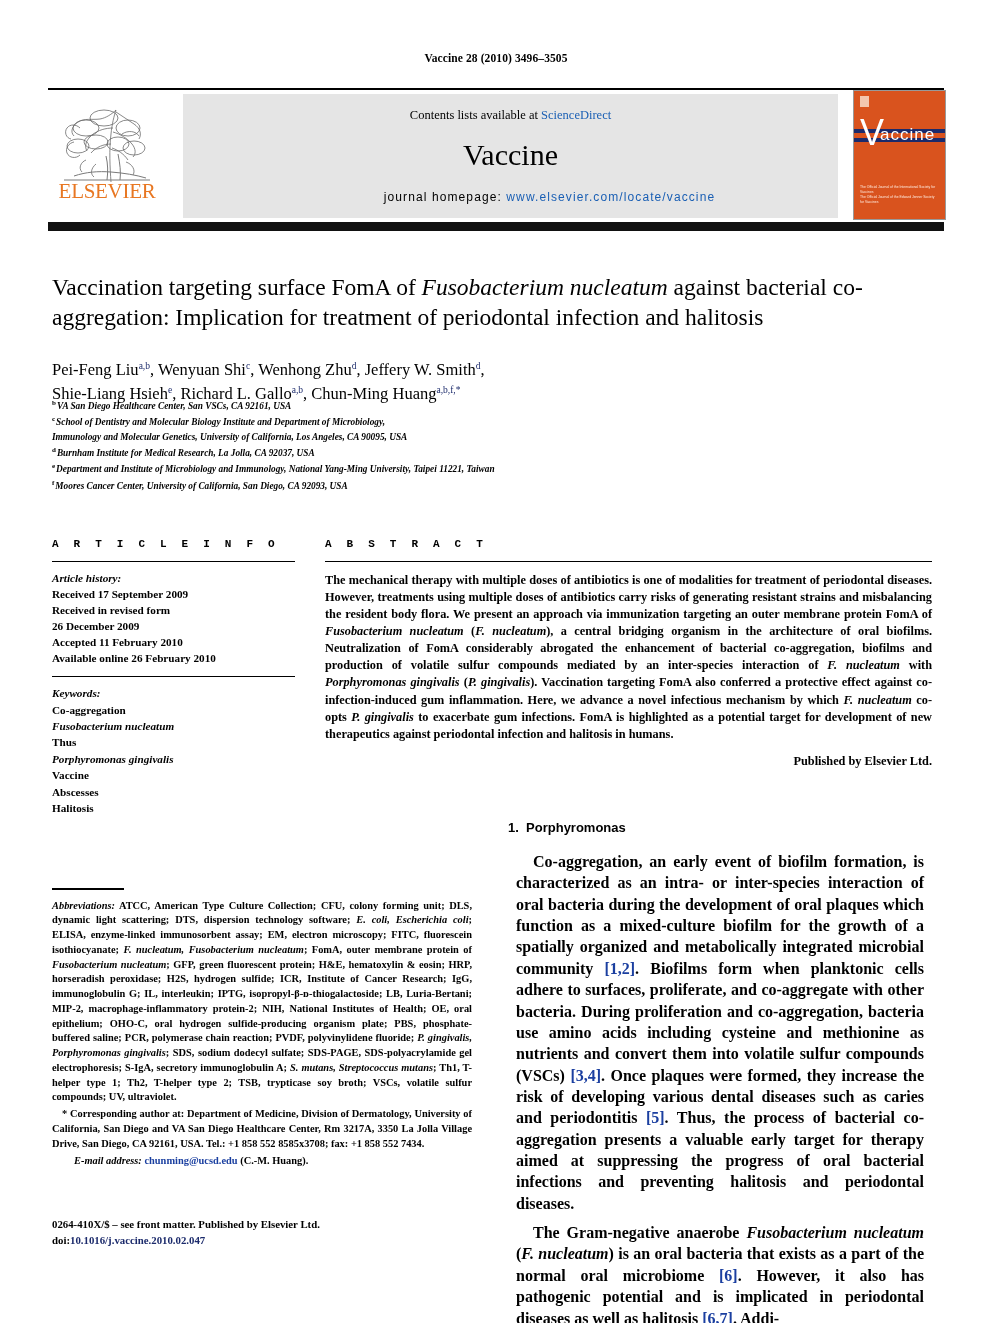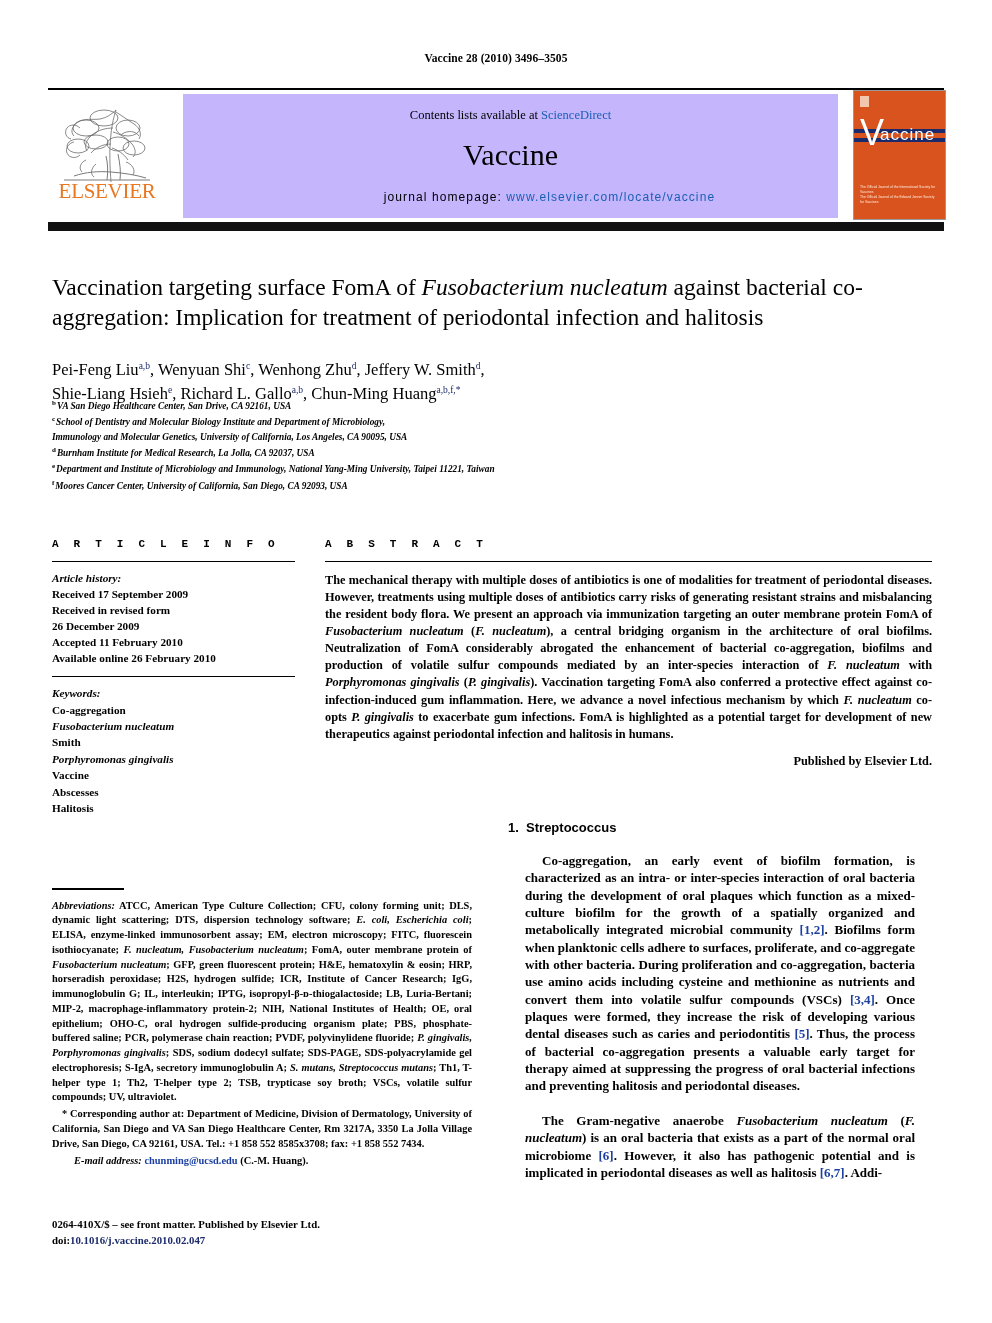--- a/index.html
+++ b/index.html
@@ -71,21 +71,21 @@
     letter-spacing: -0.3px;
     color: #E87722;
     font-weight: normal;
   }
   .center-band {
     position: absolute;
     top: 6px;
     left: 135px;
     width: 655px;
     height: 124px;
-    background: #c4b5fd;
+    background: #e5e5e5;
   }
   .contents-line {
     position: absolute;
     top: 14px;
     left: 0; width: 655px;
     text-align: center;
     font-size: 12.5px;
   }
   .sciencedirect {
     color: #1a5fb4;
@@ -315,24 +315,24 @@
     top: 820px;
     width: 424px;
   }
   .h1 {
     font-family: "Liberation Sans", sans-serif;
     font-size: 13px;
     font-weight: bold;
     margin: 0 0 16px 0;
   }
   .para {
-    font-size: 13px;
+    font-size: 16px;
     line-height: 1.335;
     text-align: justify;
-    margin: 17px;
+    margin: 8px;
     text-indent: 17px;
     font-weight: bold;
   }
   .para + .para { margin-top: 0; }
   .ref { color: #1b3fa0; }
   .para i { font-weight: bold; }
 </style>
 </head>
 <body>
 
@@ -411,21 +411,21 @@
     <span><span>Pei-Feng Liu</span><sup class="aff">a,b</sup></span>,
     <span><span>Wenyuan Shi</span><sup class="aff">c</sup></span>,
     <span><span>Wenhong Zhu</span><sup class="aff">d</sup></span>,
     <span><span>Jeffery W. Smith</span><sup class="aff">d</sup></span>,<br>
     <span><span>Shie-Liang Hsieh</span><sup class="aff">e</sup></span>,
     <span><span>Richard L. Gallo</span><sup class="aff">a,b</sup></span>,
     <span><span>Chun-Ming Huang</span><sup class="aff">a,b,f,*</sup></span>
   </div>
 
   <div class="affiliations">
-    <div><span class="mark">b</span><span>VA San Diego Healthcare Center, San Drive, CA 92161, USA</span></div>
+    <div><span class="mark">b</span><span>VA San Diego Healthcare Center, San VSCs, CA 92161, USA</span></div>
     <div><span class="mark">c</span><span>School of Dentistry and Molecular Biology Institute and Department of Microbiology,</span></div>
     <div><span>Immunology and Molecular Genetics, University of California, Los Angeles, CA 90095, USA</span></div>
     <div><span class="mark">d</span><span>Burnham Institute for Medical Research, La Jolla, CA 92037, USA</span></div>
     <div><span class="mark">e</span><span>Department and Institute of Microbiology and Immunology, National Yang-Ming University, Taipei 11221, Taiwan</span></div>
     <div><span class="mark">f</span><span>Moores Cancer Center, University of California, San Diego, CA 92093, USA</span></div>
   </div>
 
   <div class="info-col">
     <div class="sec-head">A R T I C L E  I N F O</div>
     <div class="rule-under-head"></div>
@@ -435,21 +435,21 @@
       <div>Received in revised form</div>
       <div>26 December 2009</div>
       <div>Accepted 11 February 2010</div>
       <div>Available online 26 February 2010</div>
     </div>
     <div class="rule-mid"></div>
     <div class="kw-block">
       <div class="lbl">Keywords:</div>
       <div>Co-aggregation</div>
       <div class="ital">Fusobacterium nucleatum</div>
-      <div>Smith</div>
+      <div>Thus</div>
       <div class="ital">Porphyromonas gingivalis</div>
       <div>Vaccine</div>
       <div>Abscesses</div>
       <div>Halitosis</div>
     </div>
   </div>
 
   <div class="abs-col">
     <div class="sec-head">A B S T R A C T</div>
     <div class="rule-under-head"></div>
@@ -463,18 +463,18 @@
     <div class="fn-text fn-para">* Corresponding author at: Department of Medicine, Division of Dermatology, University of California, San Diego and VA San Diego Healthcare Center, Rm 3217A, 3350 La Jolla Village Drive, San Diego, CA 92161, USA. Tel.: +1 858 552 8585x3708; fax: +1 858 552 7434.</div>
     <div class="fn-email"><span class="lbl">E-mail address:</span> <span class="mail-link">chunming@ucsd.edu</span><span> (C.-M. Huang).</span></div>
   </div>
 
   <div class="imprint">
     <div>0264-410X/$ – see front matter. Published by Elsevier Ltd.</div>
     <div><span>doi:</span><span class="doi-link">10.1016/j.vaccine.2010.02.047</span></div>
   </div>
 
   <div class="body-col">
-    <div class="h1"><span>1.</span>&nbsp; <span>Streptococcus</span></div>
+    <div class="h1"><span>1.</span>&nbsp; <span>Porphyromonas</span></div>
     <p class="para"><span>Co-aggregation, an early event of biofilm formation, is characterized as an intra- or inter-species interaction of oral bacteria during the development of oral plaques which function as a mixed-culture biofilm for the growth of a spatially organized and metabolically integrated microbial community </span><span class="ref">[1,2]</span><span>. Biofilms form when planktonic cells adhere to surfaces, proliferate, and co-aggregate with other bacteria. During proliferation and co-aggregation, bacteria use amino acids including cysteine and methionine as nutrients and convert them into volatile sulfur compounds (VSCs) </span><span class="ref">[3,4]</span><span>. Once plaques were formed, they increase the risk of developing various dental diseases such as caries and periodontitis </span><span class="ref">[5]</span><span>. Thus, the process of bacterial co-aggregation presents a valuable early target for therapy aimed at suppressing the progress of oral bacterial infections and preventing halitosis and periodontal diseases.</span></p>
     <p class="para"><span>The Gram-negative anaerobe </span><i>Fusobacterium nucleatum</i><span> (</span><i>F. nucleatum</i><span>) is an oral bacteria that exists as a part of the normal oral microbiome </span><span class="ref">[6]</span><span>. However, it also has pathogenic potential and is implicated in periodontal diseases as well as halitosis </span><span class="ref">[6,7]</span><span>. Addi-</span></p>
   </div>
 
 </div>
 
 </body></html>

